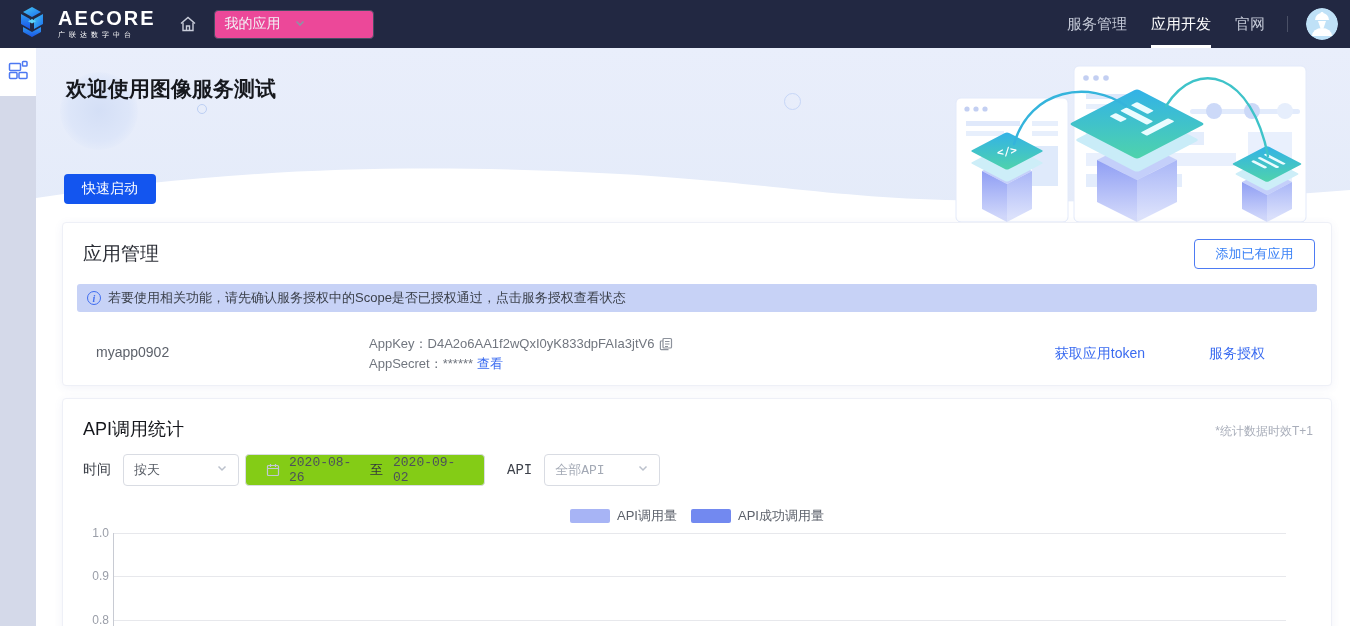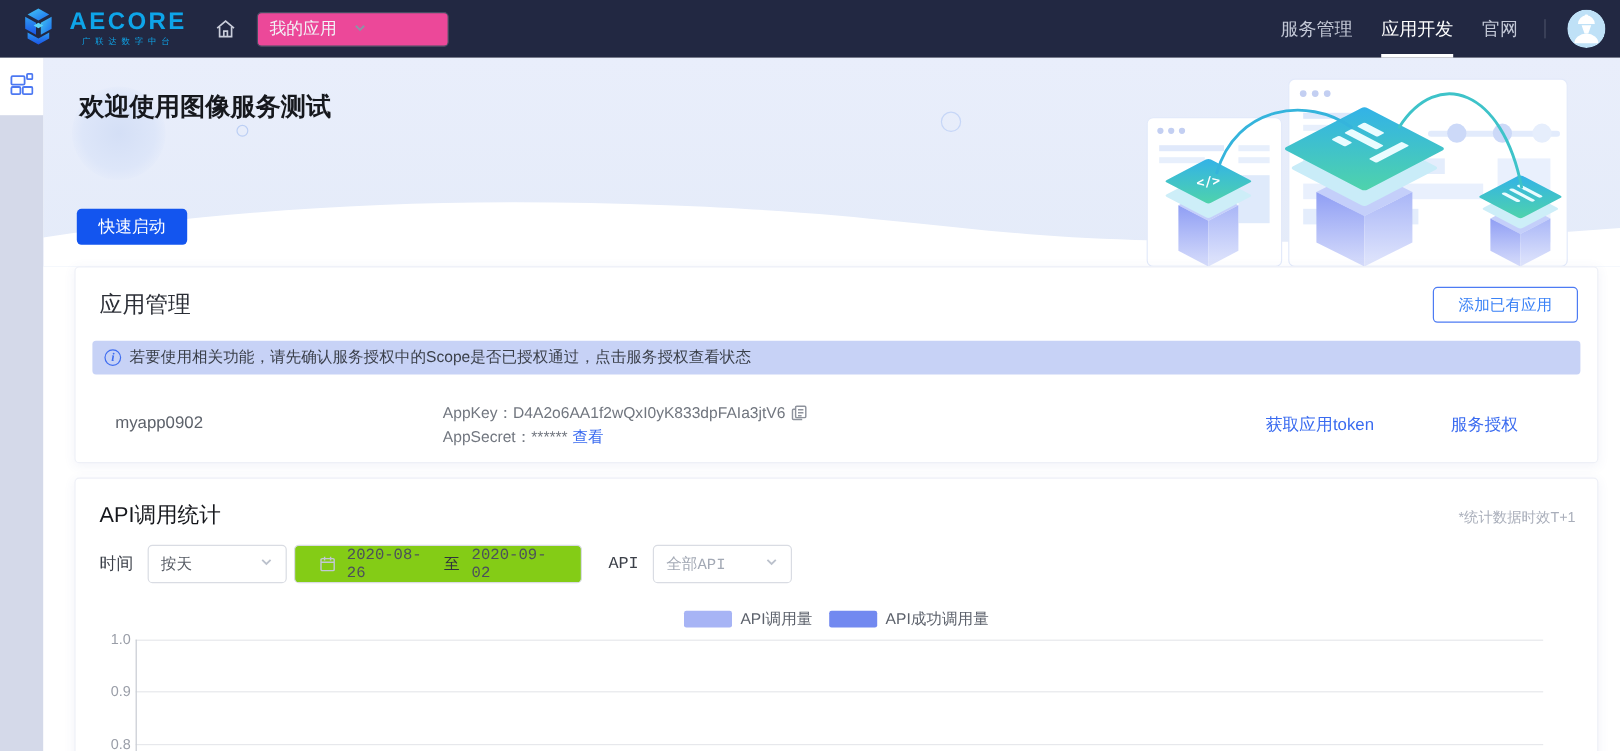--- a/index.html
+++ b/index.html
@@ -4,21 +4,21 @@
 <style>
   * { margin:0; padding:0; box-sizing:border-box; }
   html,body { width:1350px; height:626px; overflow:hidden; background:#fff;
     font-family:"Liberation Sans","DejaVu Sans",sans-serif; }
   .page { position:relative; width:1350px; height:626px; overflow:hidden; background:#fff; }
 
   
   .navbar { position:absolute; left:0; top:0; width:1350px; height:48px;
     background:#222842; display:flex; align-items:center; z-index:30; }
   .brand { display:flex; align-items:center; margin-left:14px; }
-  .brand-text { margin-left:8px; color:#0ea5e9;text-align:center; }
+  .brand-text { margin-left:8px; color:#ffffff; }
   .brand-name { font-size:20px; font-weight:bold; letter-spacing:2px; line-height:20px; }
   .brand-sub { font-size:7px; letter-spacing:4px; margin-top:2px; white-space:nowrap; }
   .home-btn { margin-left:22px; display:flex; align-items:center; cursor:pointer; }
   .app-select { margin-left:16px; width:160px; height:29px; background:#ec4899;
     border:1px solid #474d63; border-radius:4px; display:flex; align-items:center;
     padding:0 10px; color:#f2f3f7; font-size:14px; cursor:pointer; }
   .app-select span { flex:1; }
   .nav-right { margin-left:auto; display:flex; align-items:center; height:48px; margin-right:12px; }
   .nav-item { position:relative; height:48px; display:flex; align-items:center;
     padding:0 12px; color:#c3c8d6; font-size:15px; cursor:pointer; }

